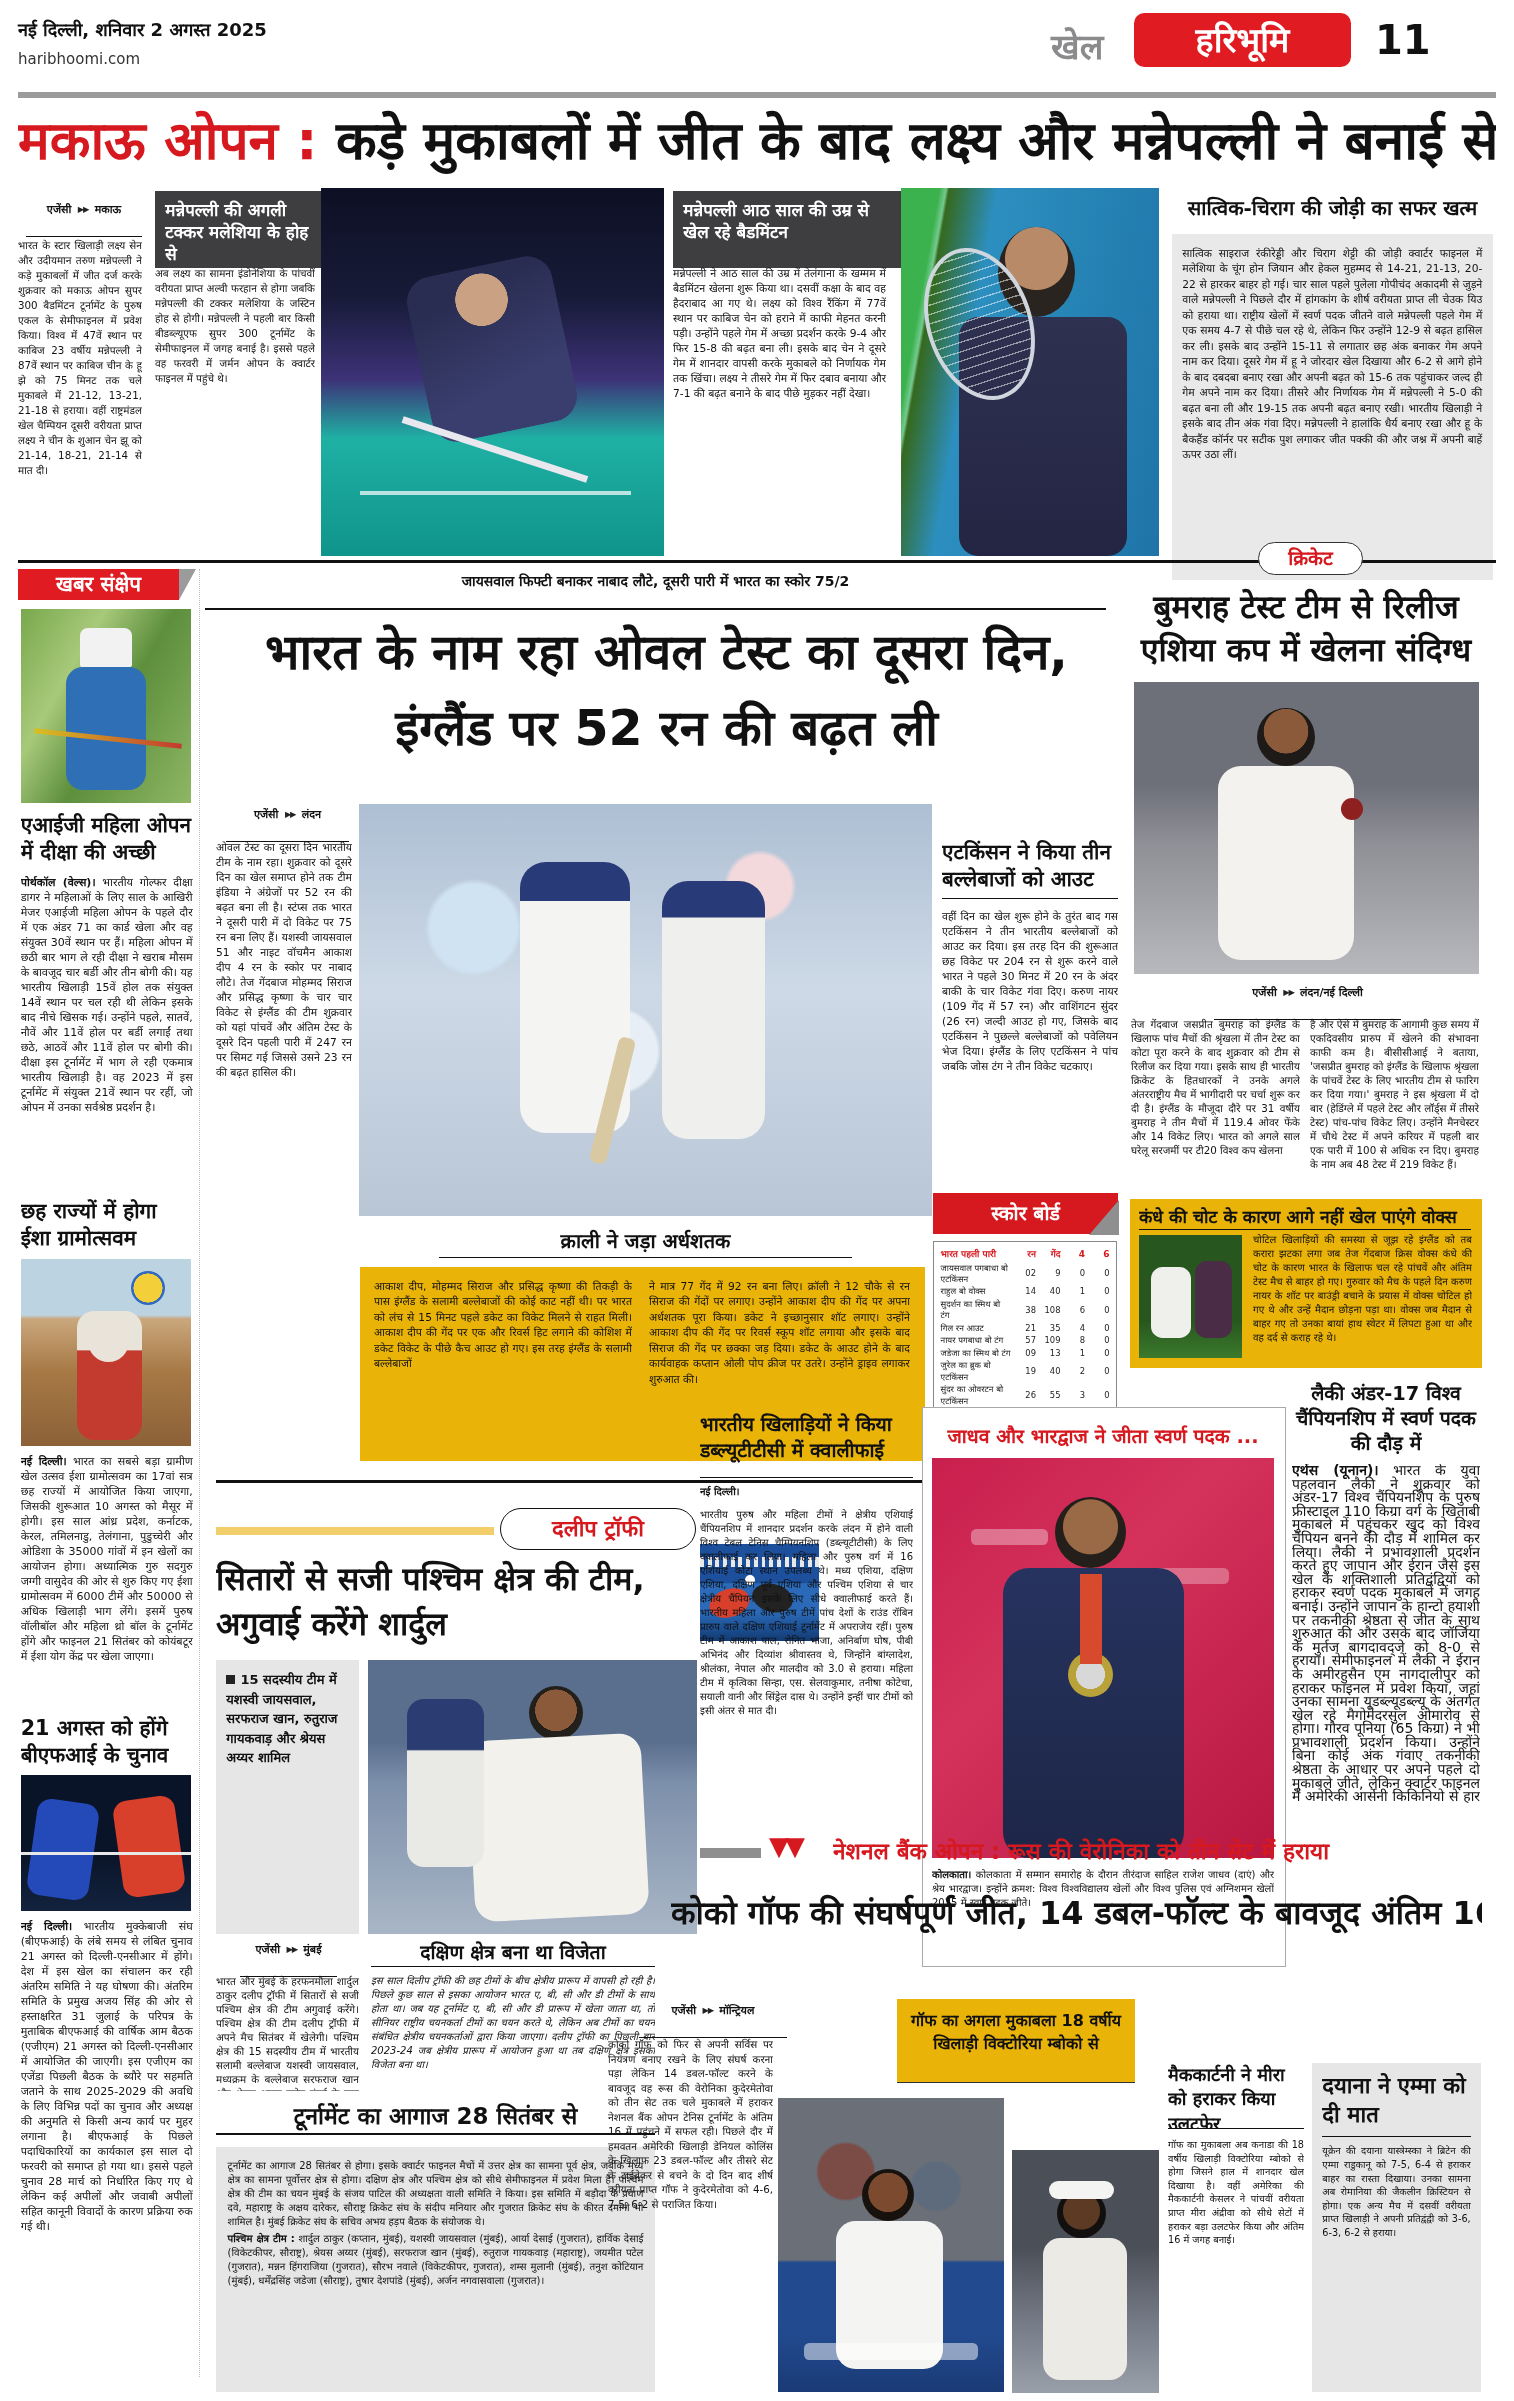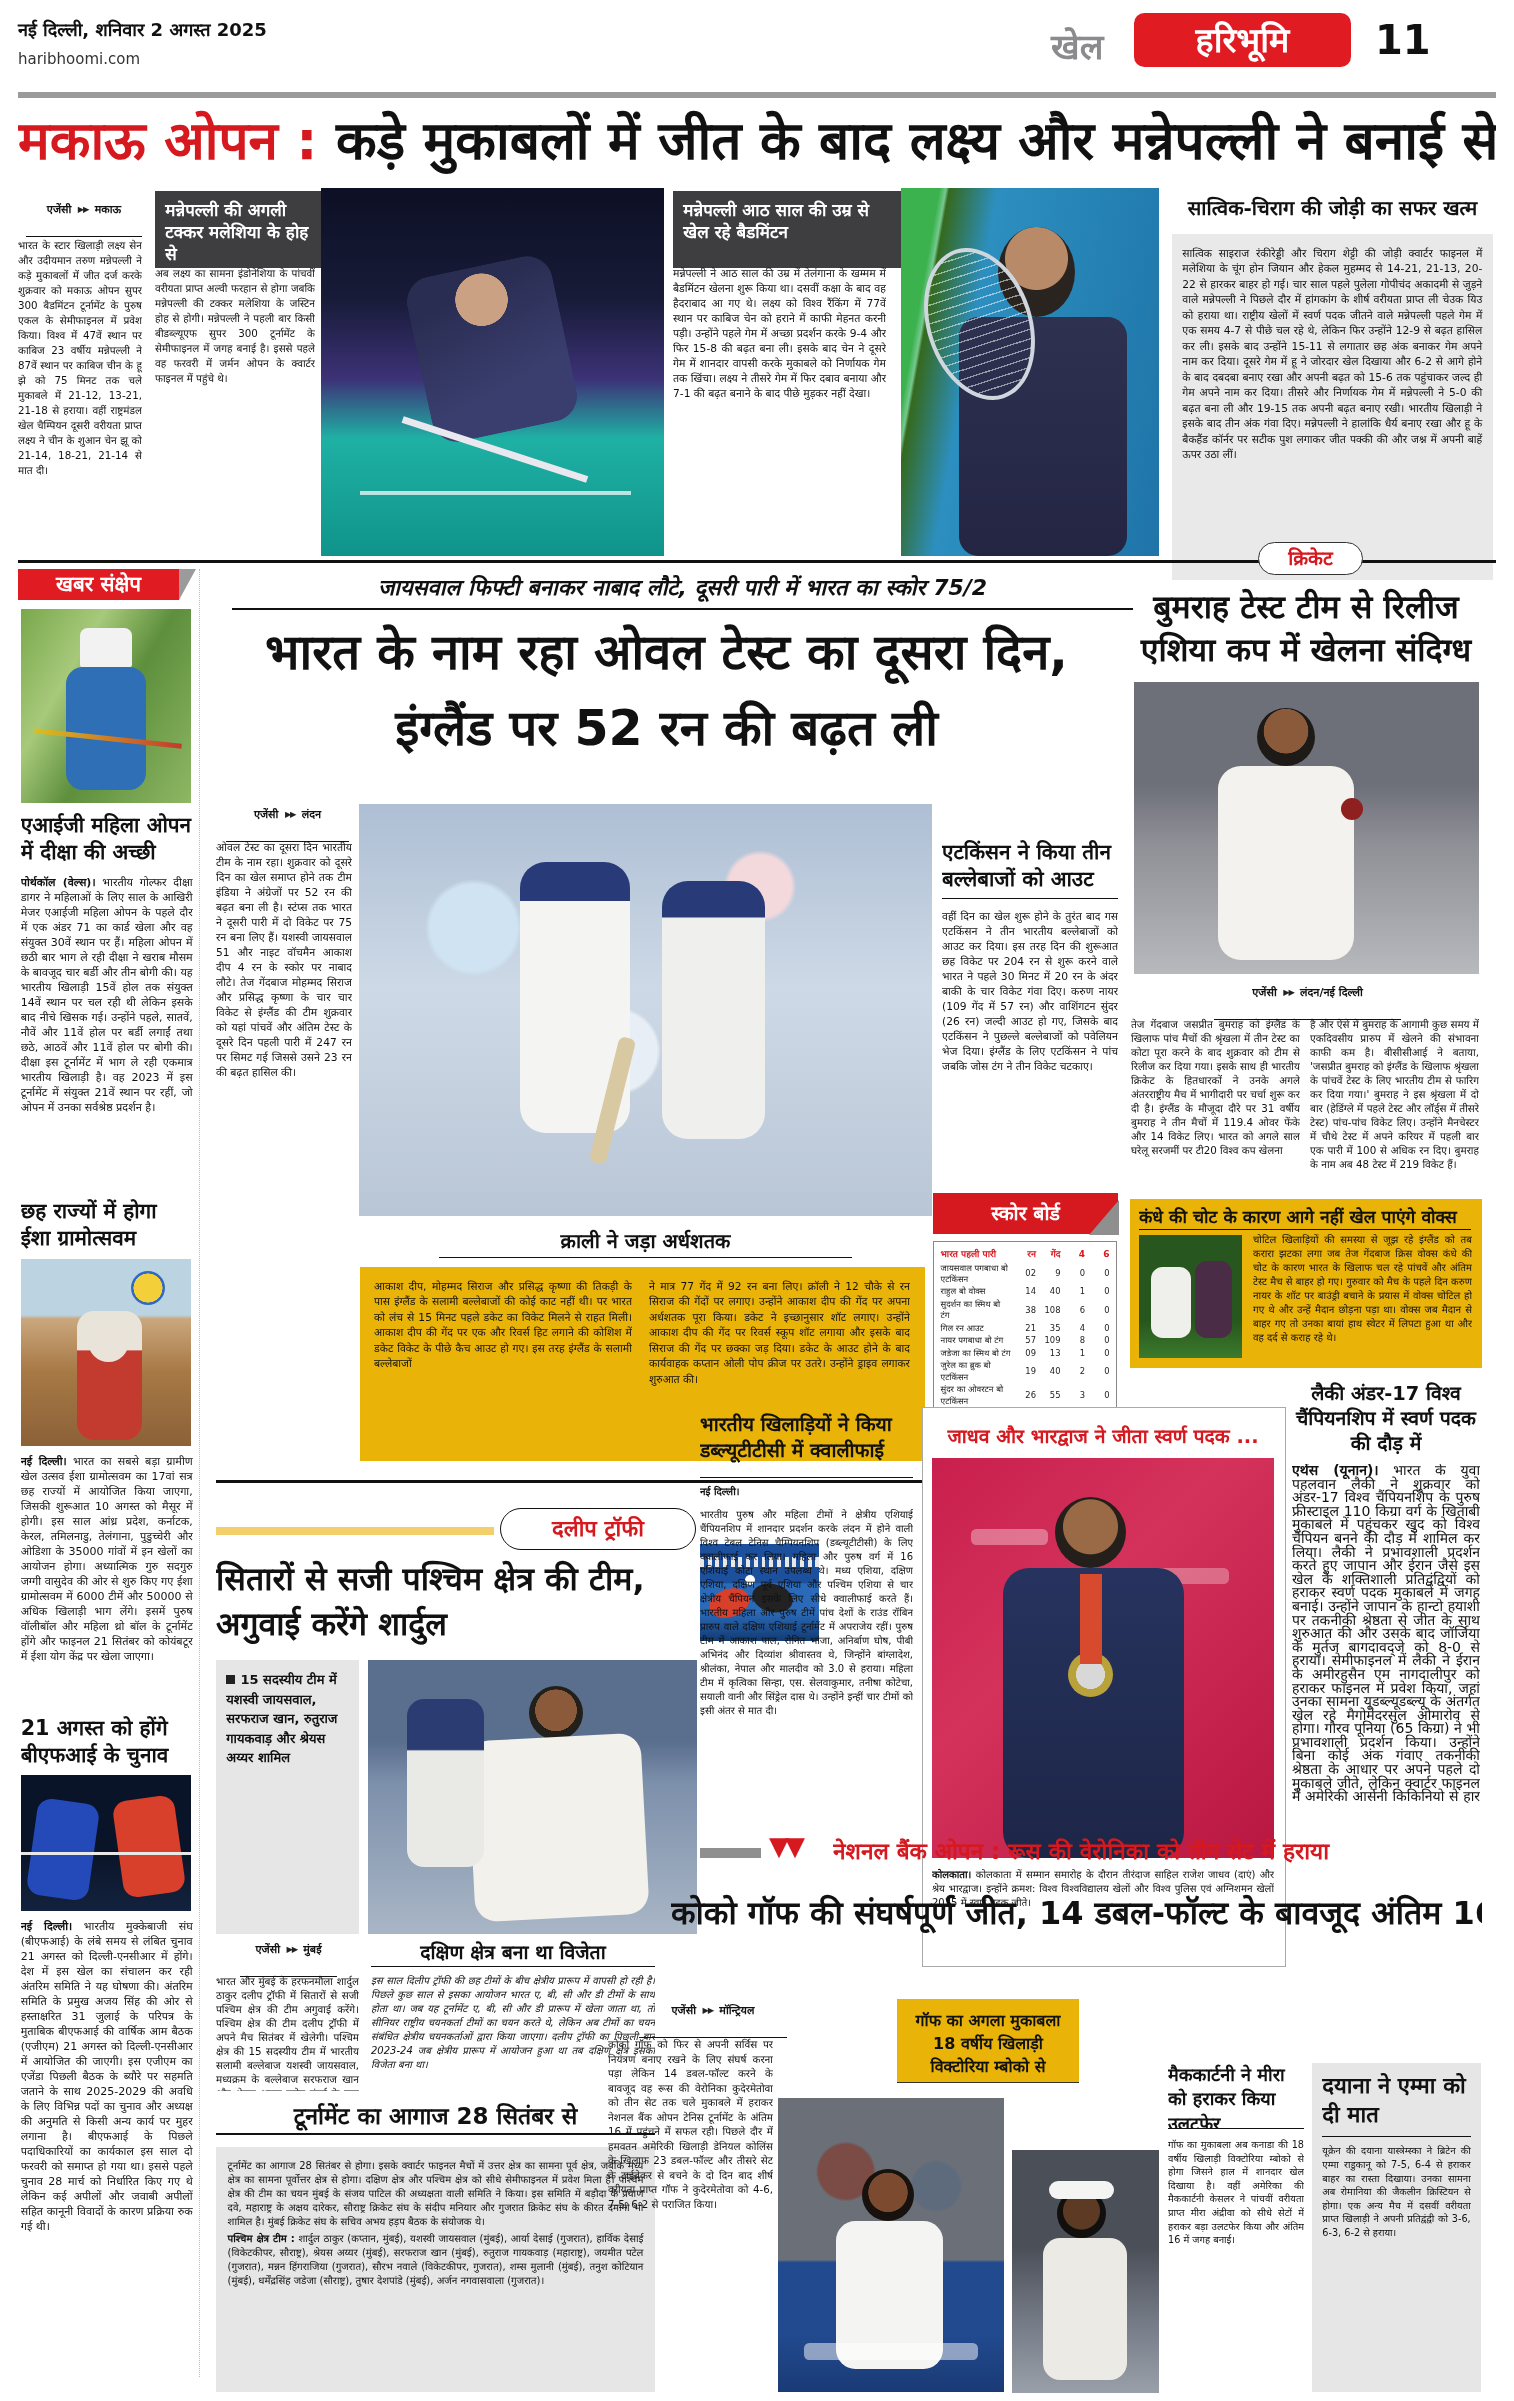--- a/index.html
+++ b/index.html
@@ -108,21 +108,21 @@
   <div class="ph" style="left:20.7px;top:1775px;width:170px;height:136px;background:linear-gradient(180deg,#0a1428 0 55%,#13223e 100%);">
     <div class="fig" style="left:11.6px;top:26px;width:62px;height:97px;background:#2449b8;border-radius:14px;transform:rotate(8deg);"></div>
     <div class="fig" style="left:97px;top:23px;width:62px;height:97px;background:#d8402c;border-radius:14px;transform:rotate(-8deg);"></div>
     <div class="fig" style="left:0;top:77px;width:170px;height:3.2px;background:#e8e8e8;"></div>
   </div>
   <div class="abs just clip" style="left:20.7px;top:1919px;width:172px;height:465px;font-size:11px;line-height:15px;">
     <span class="bold">नई दिल्ली।</span>
     <span>भारतीय मुक्केबाजी संघ (बीएफआई) के लंबे समय से लंबित चुनाव 21 अगस्त को दिल्ली-एनसीआर में होंगे। देश में इस खेल का संचालन कर रही अंतरिम समिति ने यह घोषणा की। अंतरिम समिति के प्रमुख अजय सिंह की ओर से हस्ताक्षरित 31 जुलाई के परिपत्र के मुताबिक बीएफआई की वार्षिक आम बैठक (एजीएम) 21 अगस्त को दिल्ली-एनसीआर में आयोजित की जाएगी। इस एजीएम का एजेंडा पिछली बैठक के ब्यौरे पर सहमति जताने के साथ 2025-2029 की अवधि के लिए विभिन्न पदों का चुनाव और अध्यक्ष की अनुमति से किसी अन्य कार्य पर मुहर लगाना है। बीएफआई के पिछले पदाधिकारियों का कार्यकाल इस साल दो फरवरी को समाप्त हो गया था। इससे पहले चुनाव 28 मार्च को निर्धारित किए गए थे लेकिन कई अपीलों और जवाबी अपीलों सहित कानूनी विवादों के कारण प्रक्रिया रुक गई थी।</span>
   </div>
 
-  <div class="abs bold ctr clip" style="left:232px;top:571px;width:901px;height:34px;font-size:22px;border-bottom:2.6px solid #111;padding-bottom:2.6px;font-style:italic;">जायसवाल फिफ्टी बनाकर नाबाद लौटे, दूसरी पारी में भारत का स्कोर 75/2</div>
+  <div class="abs bold ctr clip" style="left:205px;top:571px;width:901px;height:34px;font-size:14px;border-bottom:2.6px solid #111;padding-bottom:2.6px;">जायसवाल फिफ्टी बनाकर नाबाद लौटे, दूसरी पारी में भारत का स्कोर 75/2</div>
   <div class="abs bold ctr clip" style="left:216px;top:615px;width:901px;height:174px;font-size:49px;line-height:1.55;">भारत के नाम रहा ओवल टेस्ट का दूसरा दिन, इंग्लैंड पर 52 रन की बढ़त ली</div>
 
   <div class="abs" style="left:226px;top:806px;width:123px;">
     <div class="byline" style="font-size:11px;">
       <span>एजेंसी</span>
       <span class="arr">▶▶</span>
       <span>लंदन</span>
     </div>
   </div>
   <div class="abs just clip" style="left:216px;top:840px;width:136px;height:620px;font-size:10.7px;line-height:15px;">ओवल टेस्ट का दूसरा दिन भारतीय टीम के नाम रहा। शुक्रवार को दूसरे दिन का खेल समाप्त होने तक टीम इंडिया ने अंग्रेजों पर 52 रन की बढ़त बना ली है। स्टंप्स तक भारत ने दूसरी पारी में दो विकेट पर 75 रन बना लिए हैं। यशस्वी जायसवाल 51 और नाइट वॉचमैन आकाश दीप 4 रन के स्कोर पर नाबाद लौटे। तेज गेंदबाज मोहम्मद सिराज और प्रसिद्ध कृष्णा के चार चार विकेट से इंग्लैंड की टीम शुक्रवार को यहां पांचवें और अंतिम टेस्ट के दूसरे दिन पहली पारी में 247 रन पर सिमट गई जिससे उसने 23 रन की बढ़त हासिल की।</div>
@@ -344,21 +344,21 @@
 
   <div class="abs" style="left:639px;top:2002px;width:148px;">
     <div class="byline" style="font-size:11px;">
       <span>एजेंसी</span>
       <span class="arr">▶▶</span>
       <span>मॉन्ट्रियल</span>
     </div>
   </div>
   <div class="abs just clip" style="left:608px;top:2037px;width:165px;height:349px;font-size:10.3px;line-height:14.5px;">कोको गॉफ को फिर से अपनी सर्विस पर नियंत्रण बनाए रखने के लिए संघर्ष करना पड़ा लेकिन 14 डबल-फॉल्ट करने के बावजूद वह रूस की वेरोनिका कुदेरमेतोवा को तीन सेट तक चले मुकाबले में हराकर नेशनल बैंक ओपन टेनिस टूर्नामेंट के अंतिम 16 में पहुंचने में सफल रही। पिछले दौर में हमवतन अमेरिकी खिलाड़ी डेनियल कोलिंस के खिलाफ 23 डबल-फॉल्ट और तीसरे सेट के टाईब्रेकर से बचने के दो दिन बाद शीर्ष वरीयता प्राप्त गॉफ ने कुदेरमेतोवा को 4-6, 7-5, 6-2 से पराजित किया।</div>
 
-  <div class="abs bluebox ctr clip" style="left:897px;top:1999px;width:182px;height:84px;padding:10.3px 11.6px;box-sizing:border-box;font-size:16px;line-height:23px;font-weight:600;border-bottom:1.9px solid #333;">गॉफ का अगला मुकाबला 18 वर्षीय खिलाड़ी विक्टोरिया म्बोको से</div>
+  <div class="abs bluebox ctr clip" style="left:897px;top:1999px;width:238px;height:84px;padding:10.3px 11.6px;box-sizing:border-box;font-size:16px;line-height:23px;font-weight:600;border-bottom:1.9px solid #333;">गॉफ का अगला मुकाबला 18 वर्षीय खिलाड़ी विक्टोरिया म्बोको से</div>
 
   <div class="ph" style="left:778px;top:2098px;width:226px;height:294px;background:radial-gradient(circle at 30% 25%,#7b4b45 0 10%,transparent 11%),radial-gradient(circle at 70% 30%,#5d6b7d 0 9%,transparent 10%),linear-gradient(180deg,#6a6f78 0 55%,#224a8f 56% 80%,#1a3a75 100%);">
     <div class="fig" style="left:84px;top:71px;width:52px;height:52px;background:radial-gradient(circle at 50% 45%,#7c4a2e 0 19.4px,#17120e 20px);border-radius:50%;"></div>
     <div class="fig" style="left:58px;top:123px;width:107px;height:148px;background:#f4f4f2;border-radius:19.4px;"></div>
     <div class="fig" style="left:26px;top:245px;width:174px;height:17px;background:rgba(255,255,255,.5);border-radius:5.2px;"></div>
   </div>
 
   <div class="ph" style="left:1012px;top:2150px;width:147px;height:243px;background:linear-gradient(180deg,#4b4f58 0 40%,#747a85 70%,#9aa0aa 100%);">
     <div class="fig" style="left:45px;top:39px;width:49px;height:49px;background:radial-gradient(circle at 50% 45%,#5d3a24 0 18px,#11100e 19px);border-radius:50%;"></div>
     <div class="fig" style="left:37px;top:31px;width:65px;height:18px;background:#f4f4f2;border-radius:9px;"></div>

